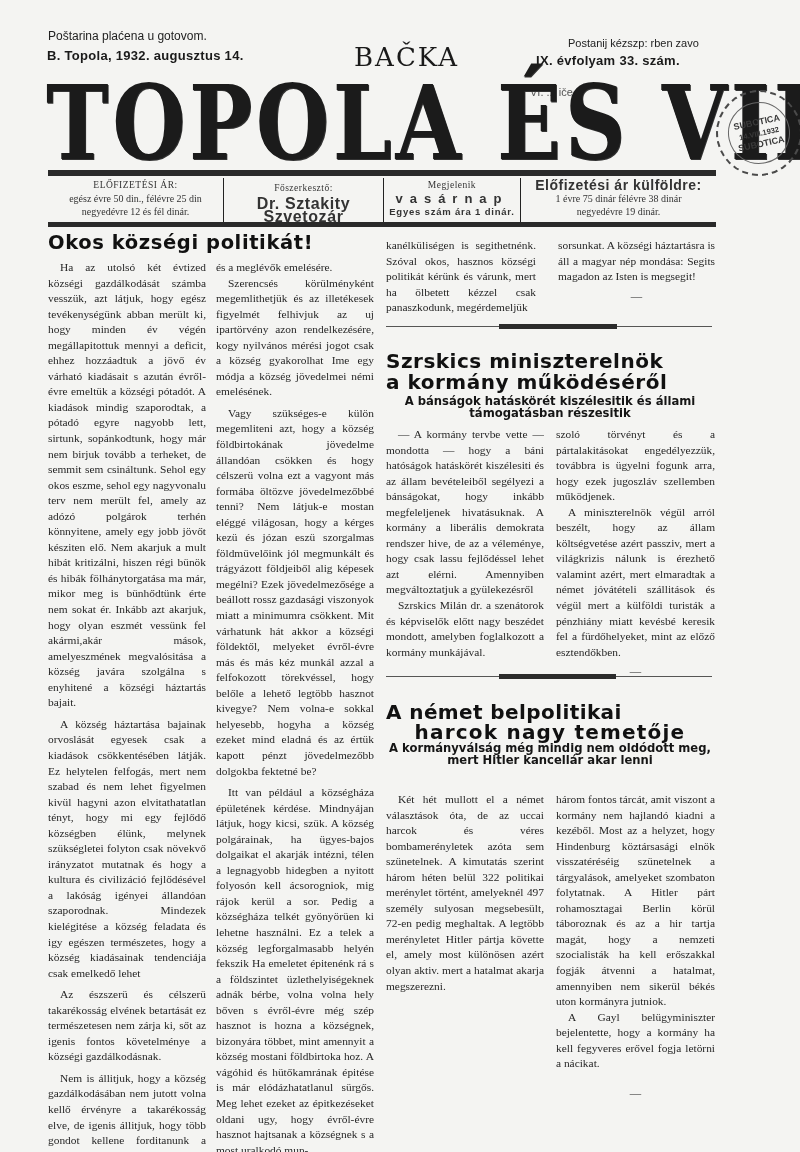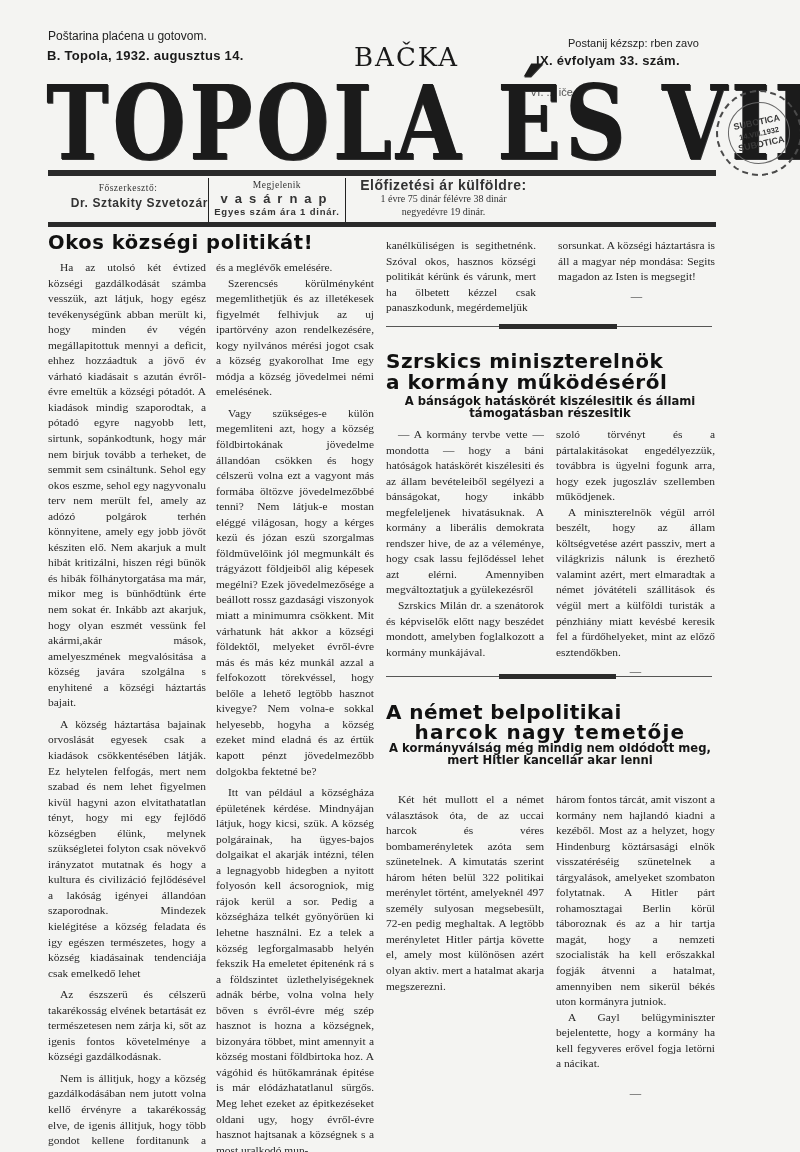--- a/index.html
+++ b/index.html
@@ -24,21 +24,21 @@
 
   
   .info-band { position: absolute; left: 48px; top: 178px; width: 668px; height: 44px; display: flex; }
   .info-cell { text-align: center; font-size: 10px; line-height: 13px; color: #333; padding-top: 1px; }
   .info-cell + .info-cell { border-left: 1.5px solid #222; }
   .info-c1 { width: 175px; }
   .info-c2 { width: 160px; }
   .info-c3 { width: 137px; }
   .info-c4 { width: 196px; }
   .info-label { font-size: 9.5px; letter-spacing: 0.5px; }
-  .editor { font-family: "Liberation Sans", sans-serif; font-size: 12px; font-weight: bold; letter-spacing: 0.6px; margin-top: 2px; text-align: right; }
+  .editor { font-family: "Liberation Sans", sans-serif; font-size: 16px; font-weight: bold; letter-spacing: 0.6px; margin-top: 2px; }
   .vasarnap { font-family: "Liberation Sans", sans-serif; font-weight: bold; font-size: 13px; letter-spacing: 7px; }
   .egyes { font-family: "Liberation Sans", sans-serif; font-weight: bold; font-size: 9.5px; letter-spacing: 0.8px; }
   .abroad-label { font-family: "Liberation Sans", sans-serif; font-weight: bold; font-size: 14px; letter-spacing: 0.5px; }
 
   
   .hl-main {
     font-family: "DejaVu Sans", sans-serif; font-weight: bold; color: #111;
     white-space: nowrap; line-height: 1.05;
   }
   .hl-sub {
@@ -89,20 +89,25 @@
   <div class="stamp-inner">
     <span>SUBOTICA</span>
     <span style="font-size:7.5px;">14.VIII.1932</span>
     <span>SUBOTICA</span>
   </div>
 </div>
 
 <div class="abs thick-rule" style="left:48px; top:170px; width:668px;"></div>
 
 <div class="info-band">
+  <div class="info-cell info-c1">
+    <div class="info-label">ELŐFIZETÉSI ÁR:</div>
+    <div>egész évre 50 din., félévre 25 din</div>
+    <div>negyedévre 12 és fél dinár.</div>
+  </div>
   <div class="info-cell info-c2">
     <div class="info-label" style="margin-top:3px;">Főszerkesztő:</div>
     <div class="editor">Dr. Sztakity Szvetozár</div>
   </div>
   <div class="info-cell info-c3">
     <div class="info-label">Megjelenik</div>
     <div class="vasarnap">vasárnap</div>
     <div class="egyes">Egyes szám ára 1 dinár.</div>
   </div>
   <div class="info-cell info-c4">

